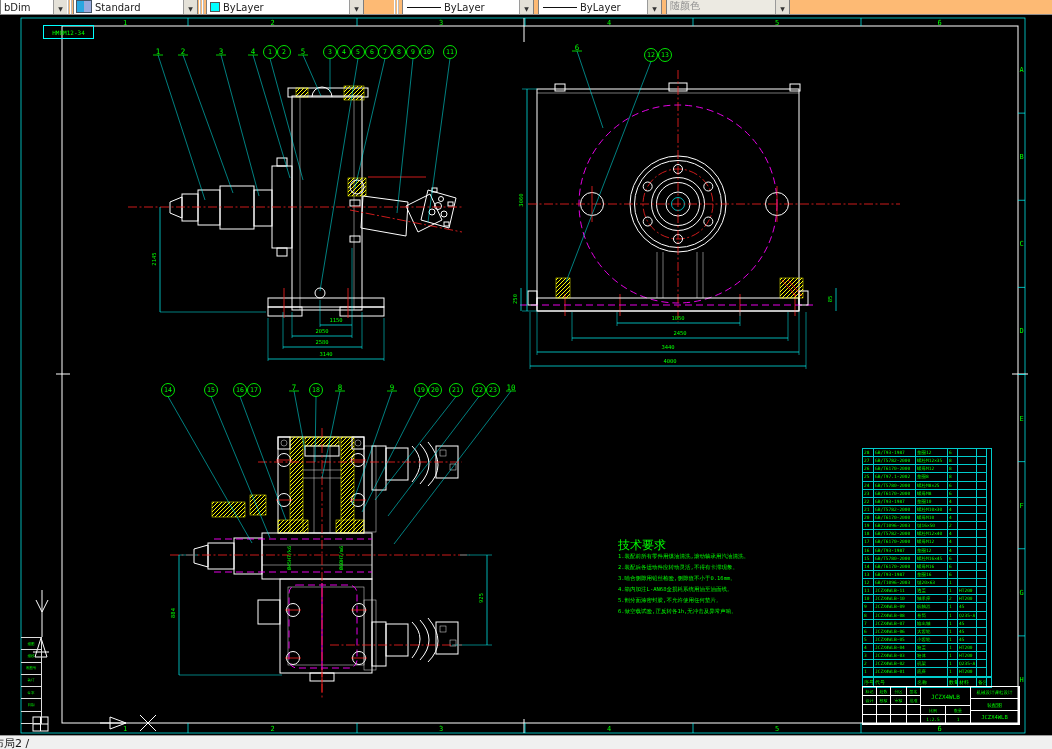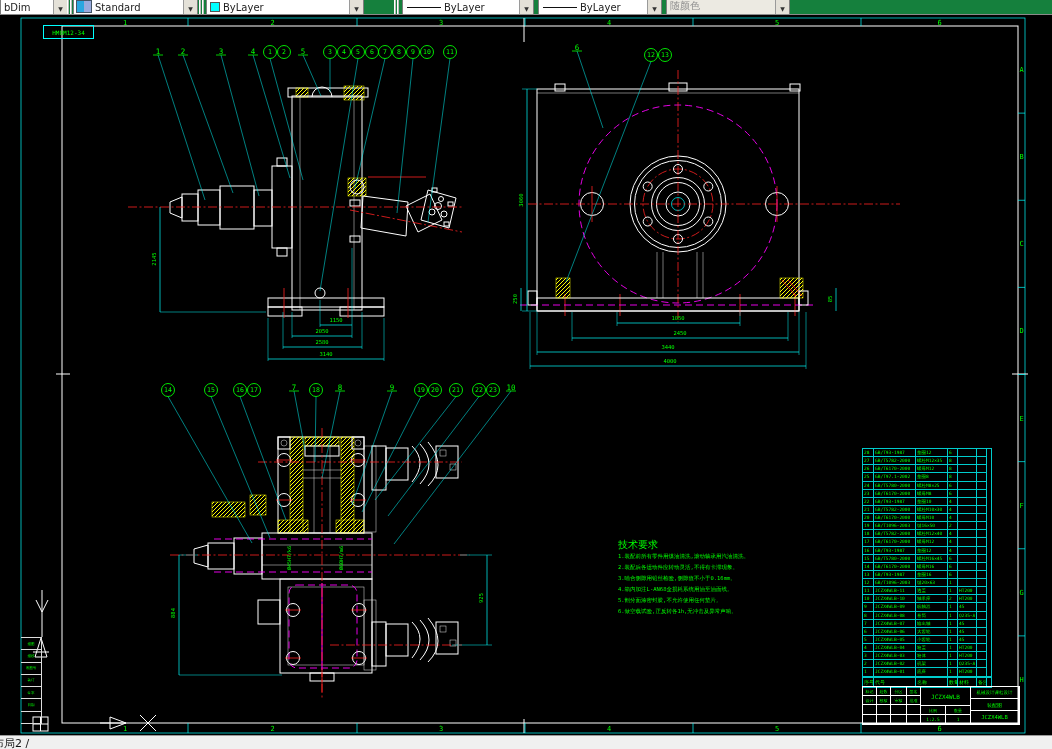--- a/index.html
+++ b/index.html
@@ -1,19 +1,19 @@
 <!DOCTYPE html>
 <html><head>
 <meta charset="utf-8">
 <style>
   html,body{margin:0;padding:0;background:#000;width:1052px;height:749px;overflow:hidden;
     font-family:"DejaVu Sans",sans-serif;}
   #stage{position:relative;width:1052px;height:749px;background:#000;}
   
-  #toolbar{position:absolute;left:0;top:0;width:1052px;height:14px;background:#15803d;
+  #toolbar{position:absolute;left:0;top:0;width:1052px;height:14px;background:#fdba74;
     border-bottom:1px solid #8b8b8b;z-index:30;overflow:hidden;}
   .combo{position:absolute;top:-4px;height:17px;background:#fff;border:1px solid #7d7d7d;
     display:flex;align-items:flex-end;font-size:10px;color:#222;
     font-family:"DejaVu Sans",sans-serif;}
   .combo .txt{flex:1;padding:0 3px 1px 3px;white-space:nowrap;overflow:hidden;}
   .combo .arr{width:13px;height:100%;background:#e4e1d8;border-left:1px solid #9a9a9a;
     display:flex;align-items:flex-end;justify-content:center;font-size:6px;color:#333;padding-bottom:2px;}
   .combo.disabled{background:#eceae2;color:#8f8f8f;}
   .sep{position:absolute;top:0;height:14px;width:5px;
     background:linear-gradient(90deg,#fff 0 1px,#bbb 1px 2px,transparent 2px 3px,#fff 3px 4px,#bbb 4px 5px);}
@@ -39,21 +39,21 @@
   .m{stroke:#ff00ff;fill:none;stroke-width:.9;stroke-dasharray:7 4;}
   .mp{stroke:#cc00cc;fill:none;stroke-width:1.3;}
   .hy{fill:url(#hy);stroke:#ffff00;stroke-width:.5;}
   text.g{fill:#00ff00;font-family:"DejaVu Sans Mono",monospace;}
   text.zone{fill:#00ff00;font-size:7px;font-family:"DejaVu Sans Mono",monospace;text-anchor:middle;}
   
   .ov{position:absolute;z-index:20;color:#00ff00;font-family:"DejaVu Sans Mono",monospace;}
   #corner-label{left:43px;top:25px;width:49px;height:12px;border:1px solid #00ffff;
     font-size:6px;display:flex;align-items:center;justify-content:center;white-space:nowrap;overflow:hidden;}
   #notes{left:618px;top:540px;width:230px;font-size:5.5px;line-height:11px;white-space:nowrap;}
-  #notes .nt{font-size:10px;font-family:Liberation Mono, monospace;}
+  #notes .nt{font-size:12px;}
   #bom{left:862px;top:448px;width:128px;border:1px solid #00cccc;
     display:grid;grid-template-columns:11px 42px 32px 10px 19px 10px;grid-auto-rows:8.14px;
     font-size:4.5px;line-height:8px;}
   #bom-header{left:862px;top:676px;width:128px;height:10px;border:1px solid #00cccc;
     display:grid;grid-template-columns:11px 42px 32px 10px 19px 10px;font-size:5px;line-height:10px;}
   .bc{border-right:.6px solid #00cccc;border-bottom:.6px solid #00cccc;overflow:hidden;
     white-space:nowrap;padding-left:1px;}
   #titleblock{left:862px;top:686px;width:156px;height:37px;border:1px solid #fff;display:flex;font-size:4px;}
   .tb-col{display:flex;flex-direction:column;}
   .tb-cell{border-right:1px solid #fff;border-bottom:1px solid #fff;overflow:hidden;

